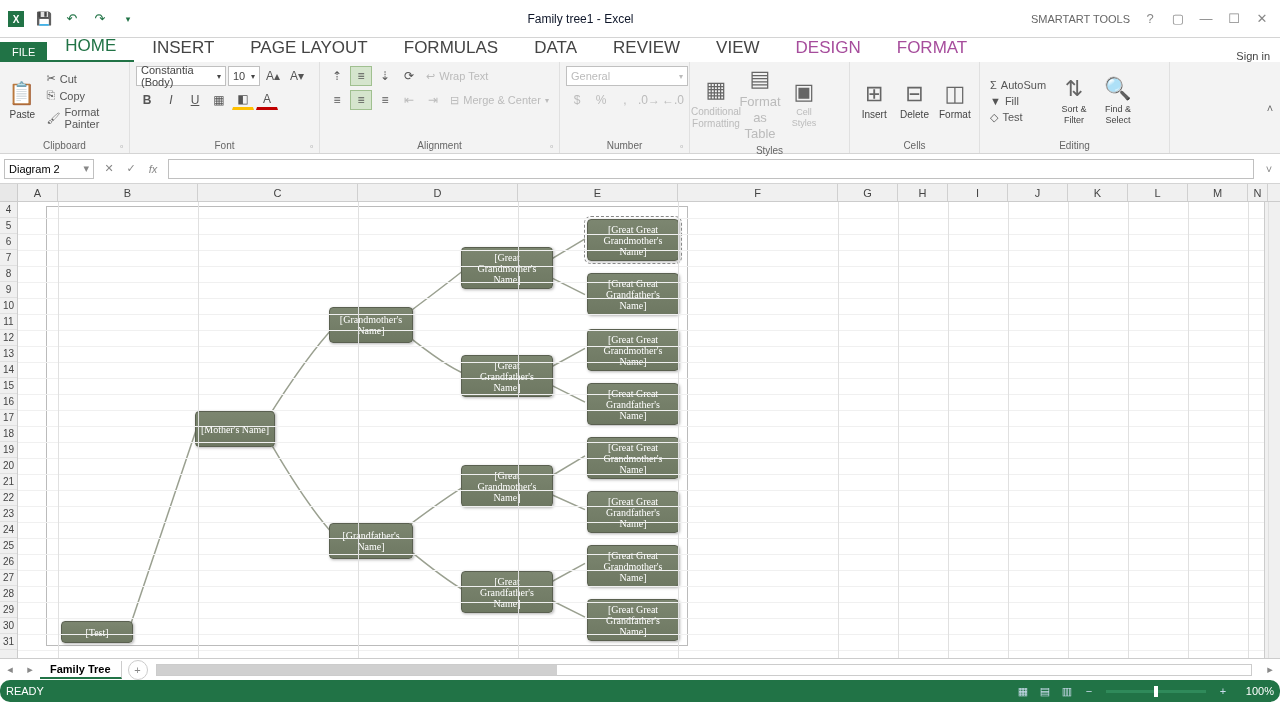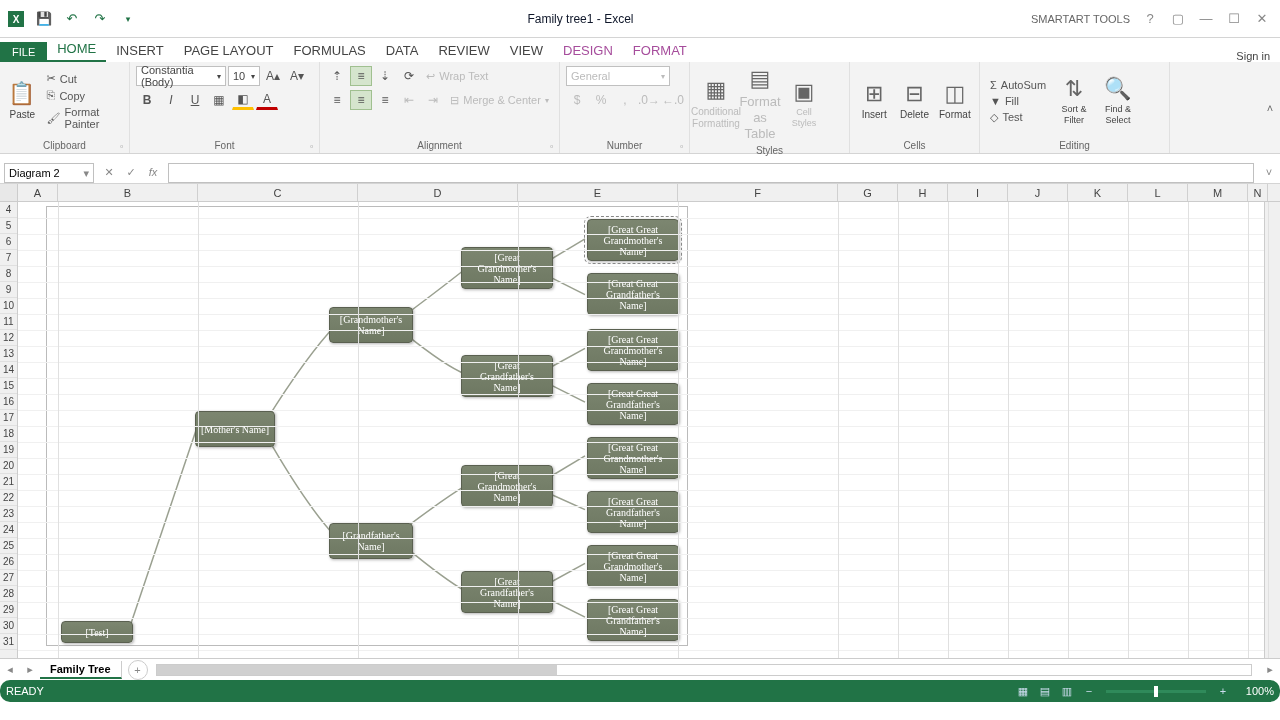--- a/index.html
+++ b/index.html
@@ -10,21 +10,21 @@
 .titlebar .qat { display: flex; gap: 4px; padding-left: 4px; align-items: center; }
 .qat-btn { width: 24px; height: 24px; display: flex; align-items: center; justify-content: center; color: #217346; font-size: 13px; }
 .titlebar .title { flex: 1; text-align: center; color: #0f172a; font-size: 12px; }
 .titlebar .smartart { color: #666; font-size: 11px; padding: 0 10px; }
 .titlebar .wincontrols { display: flex; gap: 8px; padding-right: 8px; }
 .wincontrols span { width: 20px; height: 20px; display: flex; align-items: center; justify-content: center; color: #888; font-size: 13px; }
 
 
 .tabsrow { height: 24px; display: flex; align-items: flex-end; text-align: right; }
 .tabsrow .file { background: #217346; color: #fff; padding: 4px 12px; font-size: 11px; }
-.tabsrow .tab { padding: 4px 10px; font-size: 13px; color: #444; text-transform: uppercase; }
+.tabsrow .tab { padding: 4px 18px; font-size: 17px; color: #444; text-transform: uppercase; }
 .tabsrow .tab.active { border-bottom: 2px solid #217346; color: #217346; }
 .tabsrow .tab.context { color: #a64d9c; }
 .tabsrow .flex { flex: 1; }
 .tabsrow .signin { padding-right: 10px; color: #444; font-size: 11px; }
 
 
 .ribbon { height: 92px; background: #f3f3f3; border-bottom: 1px solid #d4d4d4; display: flex; }
 .group { border-right: 1px solid #e0e0e0; display: flex; flex-direction: column; justify-content: space-between; padding: 2px 4px 0 4px; }
 .group-body { flex:1; display:flex; align-items:center; gap:4px; padding: 2px; }
 .group-label { text-align: center; font-size: 10px; color: #666; padding: 2px 0; position: relative; }
@@ -32,25 +32,25 @@
 .bigbtn { display:flex; flex-direction:column; align-items:center; justify-content:center; width: 40px; font-size: 10px; color: #444; text-align:center; line-height:1.2; }
 .bigbtn .bicon { font-size: 22px; color: #666; margin-bottom:2px; }
 .stack { display:flex; flex-direction:column; gap:2px; }
 .smallrow { display:flex; align-items:center; gap:2px; }
 .smallbtn { width: 22px; height: 20px; display:flex; align-items:center; justify-content:center; font-size:12px; color:#555; border:1px solid transparent; }
 .smallbtn.sel { background:#d5e5cd; border-color:#a0c090; }
 .txtbtn { display:flex; align-items:center; gap:4px; font-size:11px; color:#555; padding:1px 4px; }
 .combo { display:flex; align-items:center; border:1px solid #c0c0c0; background:#fff; height:20px; font-size:11px; padding:0 4px; color:#444; }
 .combo.font { width:90px; }
 .combo.size { width:32px; }
-.combo.numfmt { width:104px; }
+.combo.numfmt { width:122px; }
 .disabled { color:#bbb !important; }
 
 
-.fbarrow { height: 30px; display:flex; align-items:flex-end; border-bottom:1px solid #d4d4d4; }
+.fbarrow { height: 30px; display:flex; align-items:center; border-bottom:1px solid #d4d4d4; }
 .namebox { width:90px; border:1px solid #c0c0c0; margin:0 4px; height:20px; display:flex; align-items:center; padding:0 4px; font-size:11px; }
 .namebox .dd { margin-left:auto; color:#888; }
 .fbarbtn { width:22px; height:22px; display:flex; align-items:center; justify-content:center; color:#888; }
 .fbar { flex:1; border:1px solid #c0c0c0; height:20px; margin:0 4px; }
 
 
 .colhdrs { height:18px; display:flex; background:#f0f0f0; border-bottom:1px solid #ccc; }
 .rowhdr-space { width:18px; border-right:1px solid #ccc; background:#e8e8e8; }
 .colhdr { text-align:center; font-size:11px; color:#444; border-right:1px solid #d0d0d0; display:flex; align-items:center; justify-content:center; }
 

